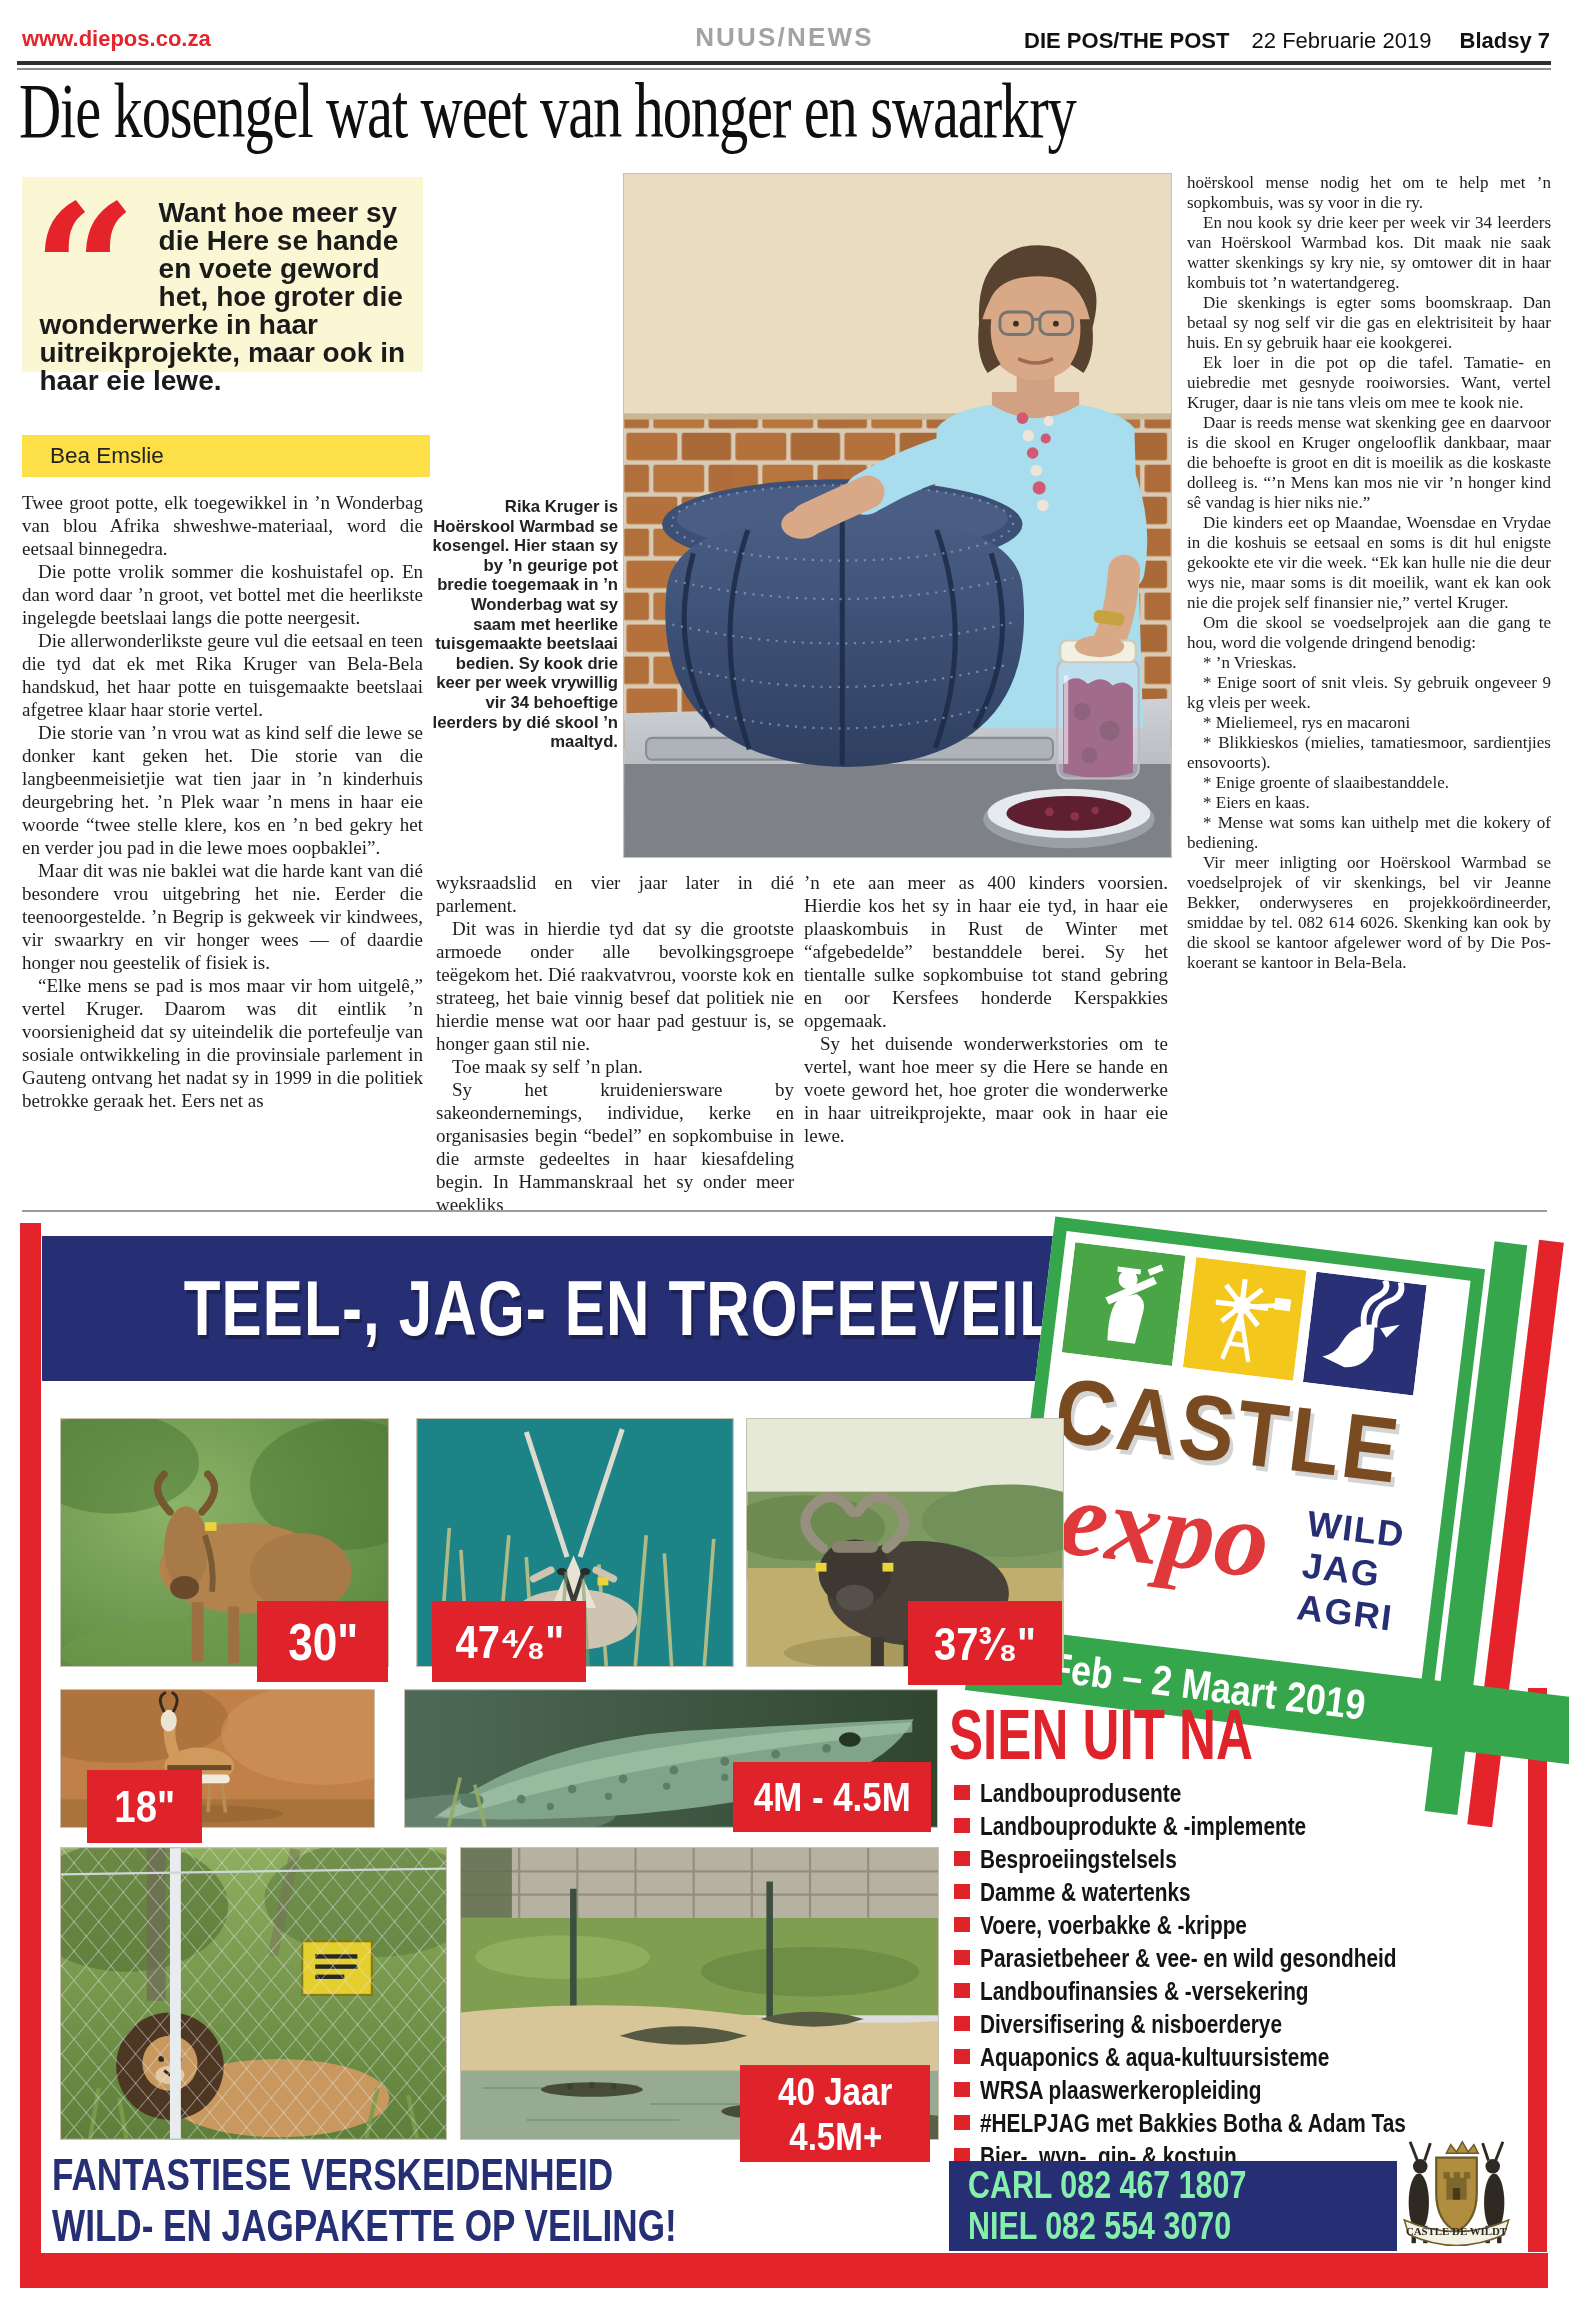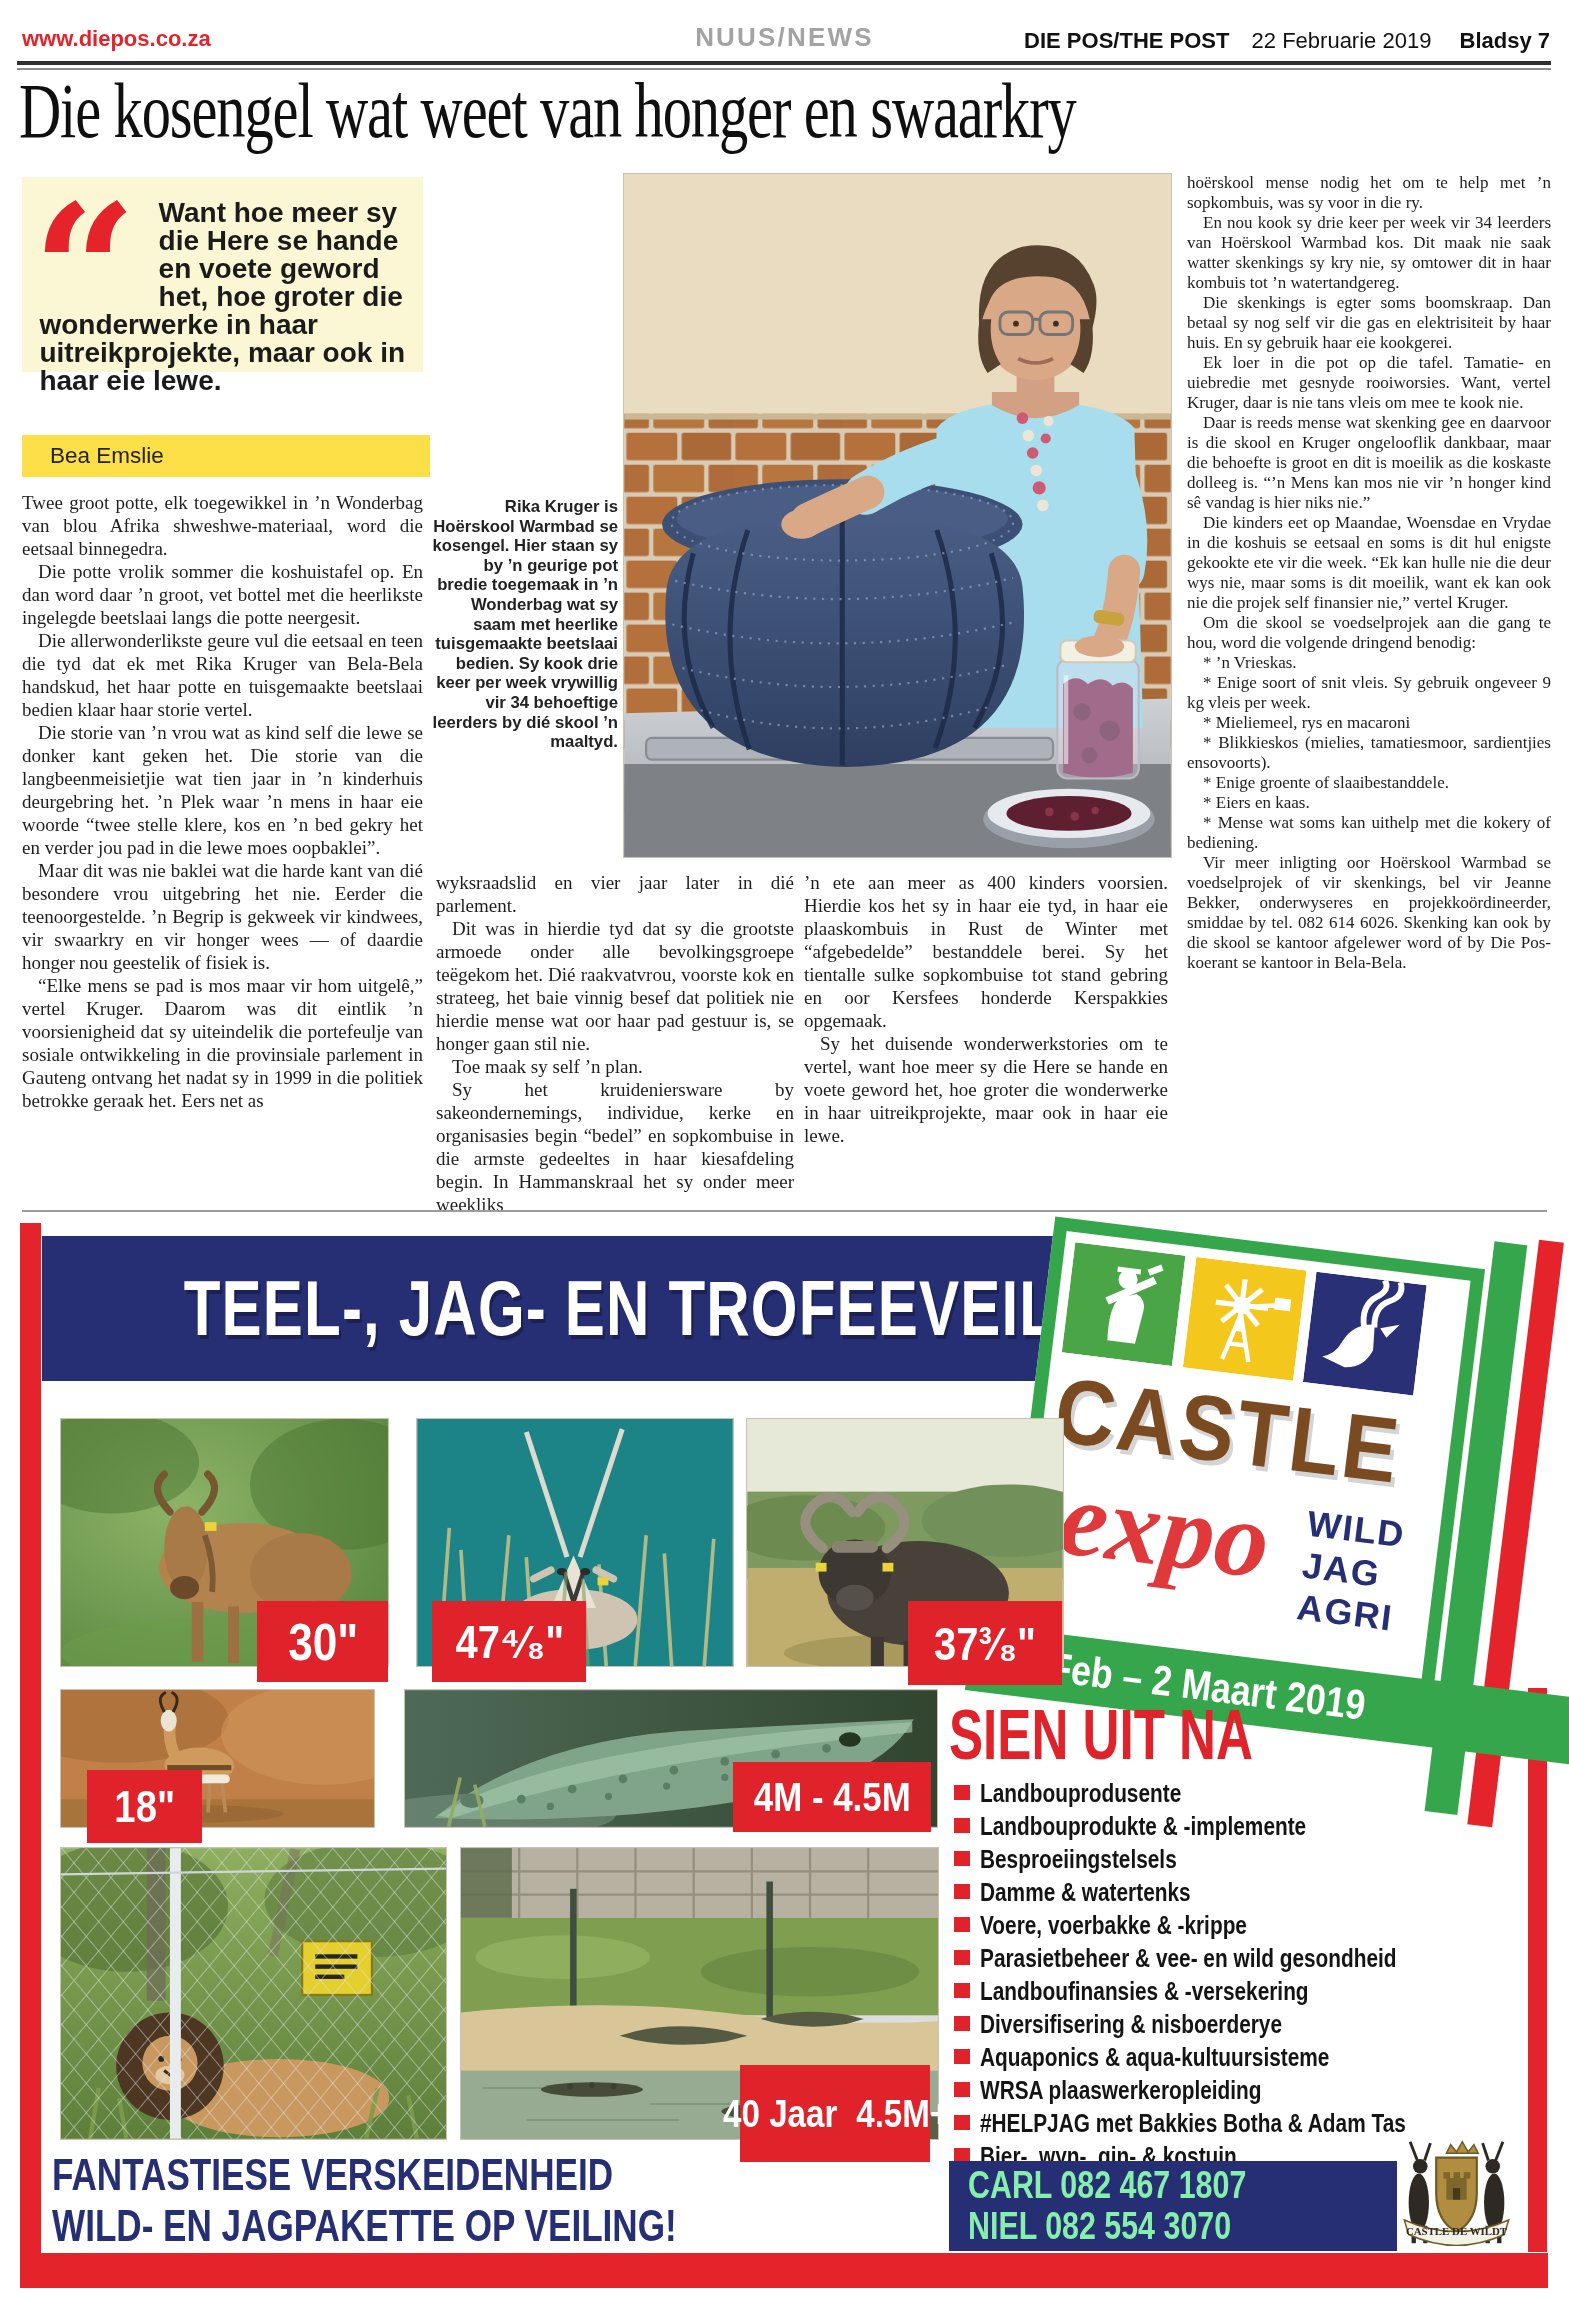--- a/index.html
+++ b/index.html
@@ -86,21 +86,21 @@
     <div class="t">Want hoe meer sy die Here se hande en voete geword het, hoe groter die wonderwerke in haar uitreikprojekte, maar ook in haar eie lewe.</div>
   </div>
 
   <div class="abs" id="byline" style="left:22px;top:435px;width:380px;height:42px;">
     <span>Bea Emslie</span>
   </div>
 
   <div class="abs bodycol c26" style="left:22px;top:491px;width:401px;height:718px;">
     <p class="first">Twee groot potte, elk toegewikkel in ’n Wonderbag van blou Afrika shweshwe-materiaal, word die eetsaal binnegedra.</p>
     <p>Die potte vrolik sommer die koshuistafel op. En dan word daar ’n groot, vet bottel met die heerlikste ingelegde beetslaai langs die potte neergesit.</p>
-    <p>Die allerwonderlikste geure vul die eetsaal en teen die tyd dat ek met Rika Kruger van Bela-Bela handskud, het haar potte en tuisgemaakte beetslaai bedien klaar haar storie vertel.</p>
+    <p>Die allerwonderlikste geure vul die eetsaal en teen die tyd dat ek met Rika Kruger van Bela-Bela handskud, het haar potte en tuisgemaakte beetslaai afgetree klaar haar storie vertel.</p>
     <p>Die storie van ’n vrou wat as kind self die lewe se donker kant geken het. Die storie van die langbeenmeisietjie wat tien jaar in ’n kinderhuis deurgebring het. ’n Plek waar ’n mens in haar eie woorde “twee stelle klere, kos en ’n bed gekry het en verder jou pad in die lewe moes oopbaklei”.</p>
     <p>Maar dit was nie baklei wat die harde kant van dié besondere vrou uitgebring het nie. Eerder die teenoorgestelde. ’n Begrip is gekweek vir kindwees, vir swaarkry en vir honger wees — of daardie honger nou geestelik of fisiek is.</p>
     <p>“Elke mens se pad is mos maar vir hom uitgelê,” vertel Kruger. Daarom was dit eintlik ’n voorsienigheid dat sy uiteindelik die portefeulje van sosiale ontwikkeling in die provinsiale parlement in Gauteng ontvang het nadat sy in 1999 in die politiek betrokke geraak het. Eers net as</p>
   </div>
 
   <div class="abs" id="caption" style="left:430px;top:497px;width:188px;height:365px;overflow:hidden;">Rika Kruger is Hoërskool Warmbad se kosengel. Hier staan sy by ’n geurige pot bredie toegemaak in ’n Wonderbag wat sy saam met heerlike tuisgemaakte beetslaai bedien. Sy kook drie keer per week vrywillig vir 34 behoeftige leerders by dié skool ’n maaltyd.</div>
 
   <div class="abs photo" style="left:624px;top:174px;width:547px;height:683px;">
     <svg viewBox="0 0 752 940">
       <defs>
@@ -552,21 +552,21 @@
           <circle cx="150" cy="328" r="4"></circle>
             <circle cx="180" cy="326" r="4"></circle>
             <circle cx="210" cy="328" r="4"></circle>
           <circle cx="410" cy="358" r="5"></circle>
             <circle cx="445" cy="356" r="5"></circle>
             <circle cx="480" cy="358" r="5"></circle>
         </g>
       </svg>
     </div>
 
-    <div class="abs badge" style="left:720px;top:842px;width:190px;height:97px;font-size:39px;flex-direction:row;line-height:45px;">
+    <div class="abs badge" style="left:720px;top:842px;width:190px;height:97px;font-size:39px;flex-direction:column;line-height:45px;">
       <span>40 Jaar</span>
       <span>4.5M+</span>
     </div>
 
     <div class="abs" style="left:929px;top:476px;">
       <span class="cond ol sx72" id="sienHead">SIEN UIT NA</span>
     </div>
     <div class="abs" style="left:934px;top:556px;width:574px;">
       <div class="sienRow">
           <span class="bullet"></span>

